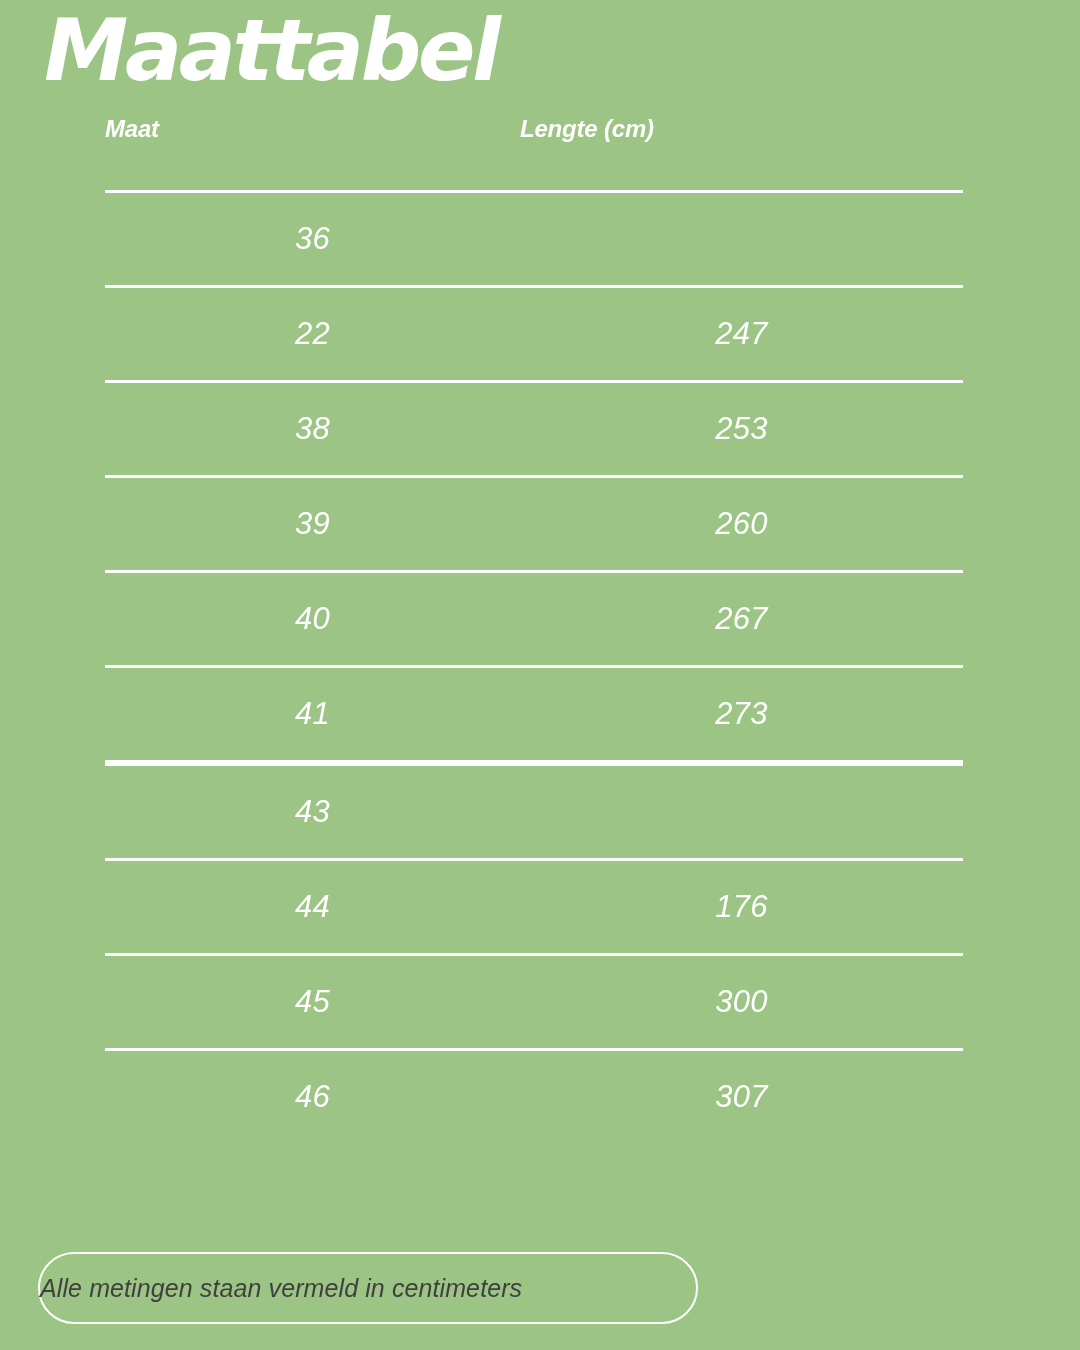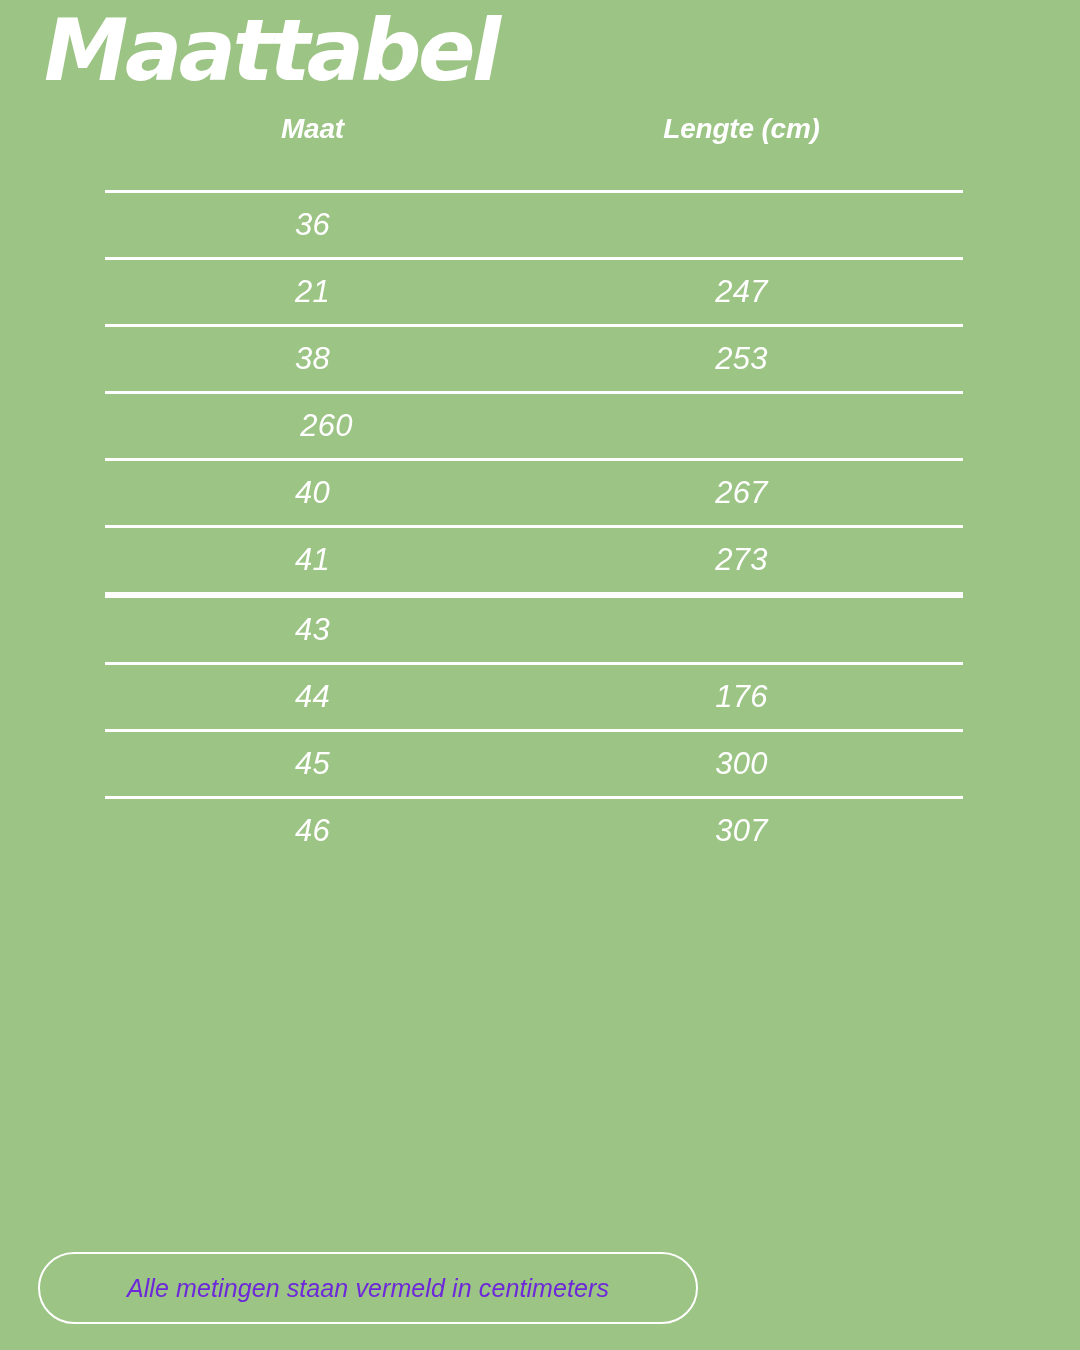--- a/index.html
+++ b/index.html
@@ -54,36 +54,36 @@
     height: 78px;
     align-items: flex-start;
   }
 
   .col-size   { width: 415px; }
   .col-length { width: 443px; }
 
   .th {
     color: #ffffff;
     font-weight: 700;
-    font-size: 28px;
+    font-size: 24px;
     line-height: 34px;
-    text-align: center;
+    text-align: left;
     letter-spacing: -0.2px;
     font-family: "Liberation Sans", sans-serif;
   }
 
   .rule {
     height: 3px;
     background: #ffffff;
     width: 858px;
   }
 
   .row {
     display: flex;
-    height: 64px;
+    height: 92px;
     align-items: center;
   }
 
   .td {
     color: #ffffff;
     font-weight: 400;
     font-size: 31px;
     line-height: 36px;
     text-align: center;
     letter-spacing: 0.2px;
@@ -101,22 +101,22 @@
 
   .pill {
     position: absolute;
     top: 0;
     height: 72px;
     border: 2px solid #ffffff;
     border-radius: 40px;
     box-sizing: border-box;
     display: flex;
     align-items: center;
-    justify-content: center;
-    color: #6d28d9;
+    justify-content: flex-start;
+    color: #404040;
   }
 
   .pill-note {
     left: 38px;
     width: 660px;
     font-size: 25px;
     font-weight: 400;
     letter-spacing: 0.1px;
   }
 
@@ -142,30 +142,31 @@
       <div class="th col-length">Lengte (cm)</div>
     </div>
 
     <div id="rows-container">
         <div class="rule"></div>
         <div class="row">
           <div class="td col-size">36</div>
         </div>
         <div class="rule"></div>
         <div class="row">
-          <div class="td col-size">21</div>
+          <div class="td col-size">22</div>
           <div class="td col-length">247</div>
         </div>
         <div class="rule"></div>
         <div class="row">
           <div class="td col-size">38</div>
           <div class="td col-length">253</div>
         </div>
         <div class="rule"></div>
         <div class="row">
+          <div class="td col-size">39</div>
           <div class="td col-length">260</div>
         </div>
         <div class="rule"></div>
         <div class="row">
           <div class="td col-size">40</div>
           <div class="td col-length">267</div>
         </div>
         <div class="rule"></div>
         <div class="row">
           <div class="td col-size">41</div>

